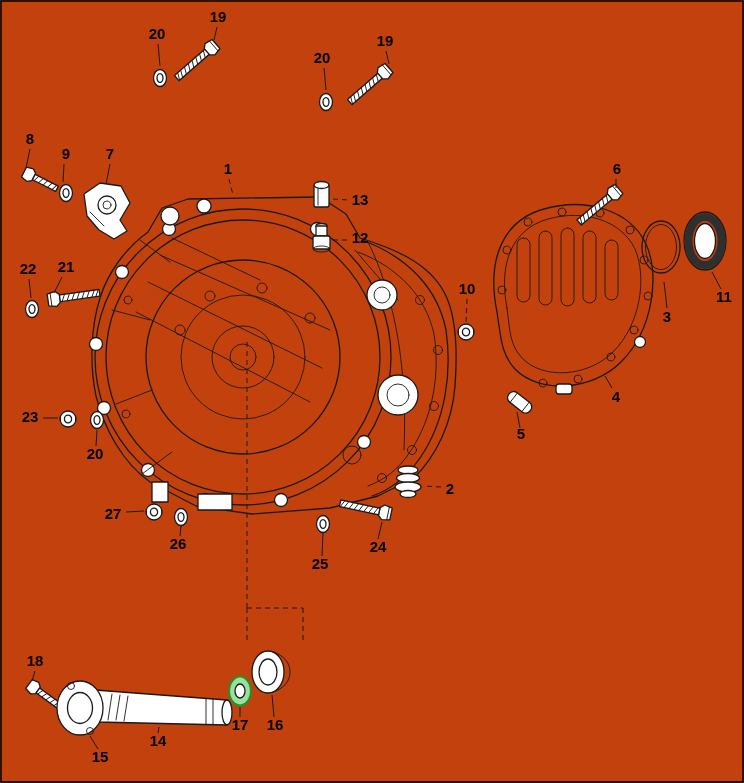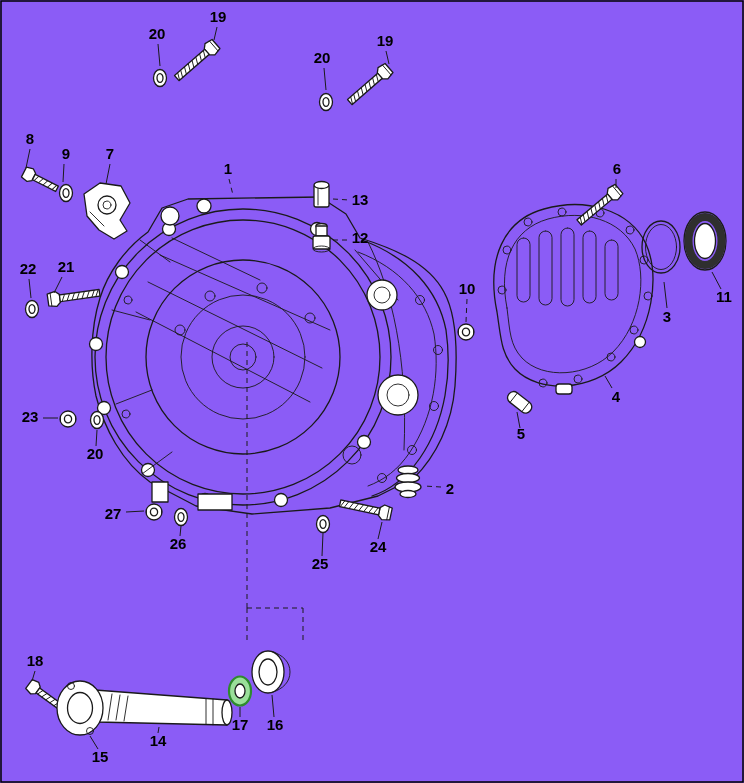--- a/index.html
+++ b/index.html
@@ -1,16 +1,16 @@
 <!DOCTYPE html>
 <html><head>
 <meta charset="utf-8">
 <style>
   html,body{margin:0;padding:0;background:#ffffff;}
-  .page{width:744px;height:783px;position:relative;background:#8b5cf6;}
+  .page{width:744px;height:783px;position:relative;background:#c2410c;}
   svg{display:block;}
   .ln{fill:none;stroke:#1a1a1a;stroke-width:1.3;stroke-linejoin:round;stroke-linecap:round;}
   .fw{fill:#ffffff;stroke:#1a1a1a;stroke-width:1.3;stroke-linejoin:round;}
   .thin{stroke-width:0.9;}
   .leader{fill:none;stroke:#1a1a1a;stroke-width:1;}
   .dash{stroke-dasharray:5 4;}
   .lbl{font-family:"Liberation Sans",sans-serif;font-size:15px;font-weight:700;fill:#000;text-anchor:middle;}
   .frame{fill:none;stroke:#000;stroke-width:1.5;}
 </style>
 </head>

